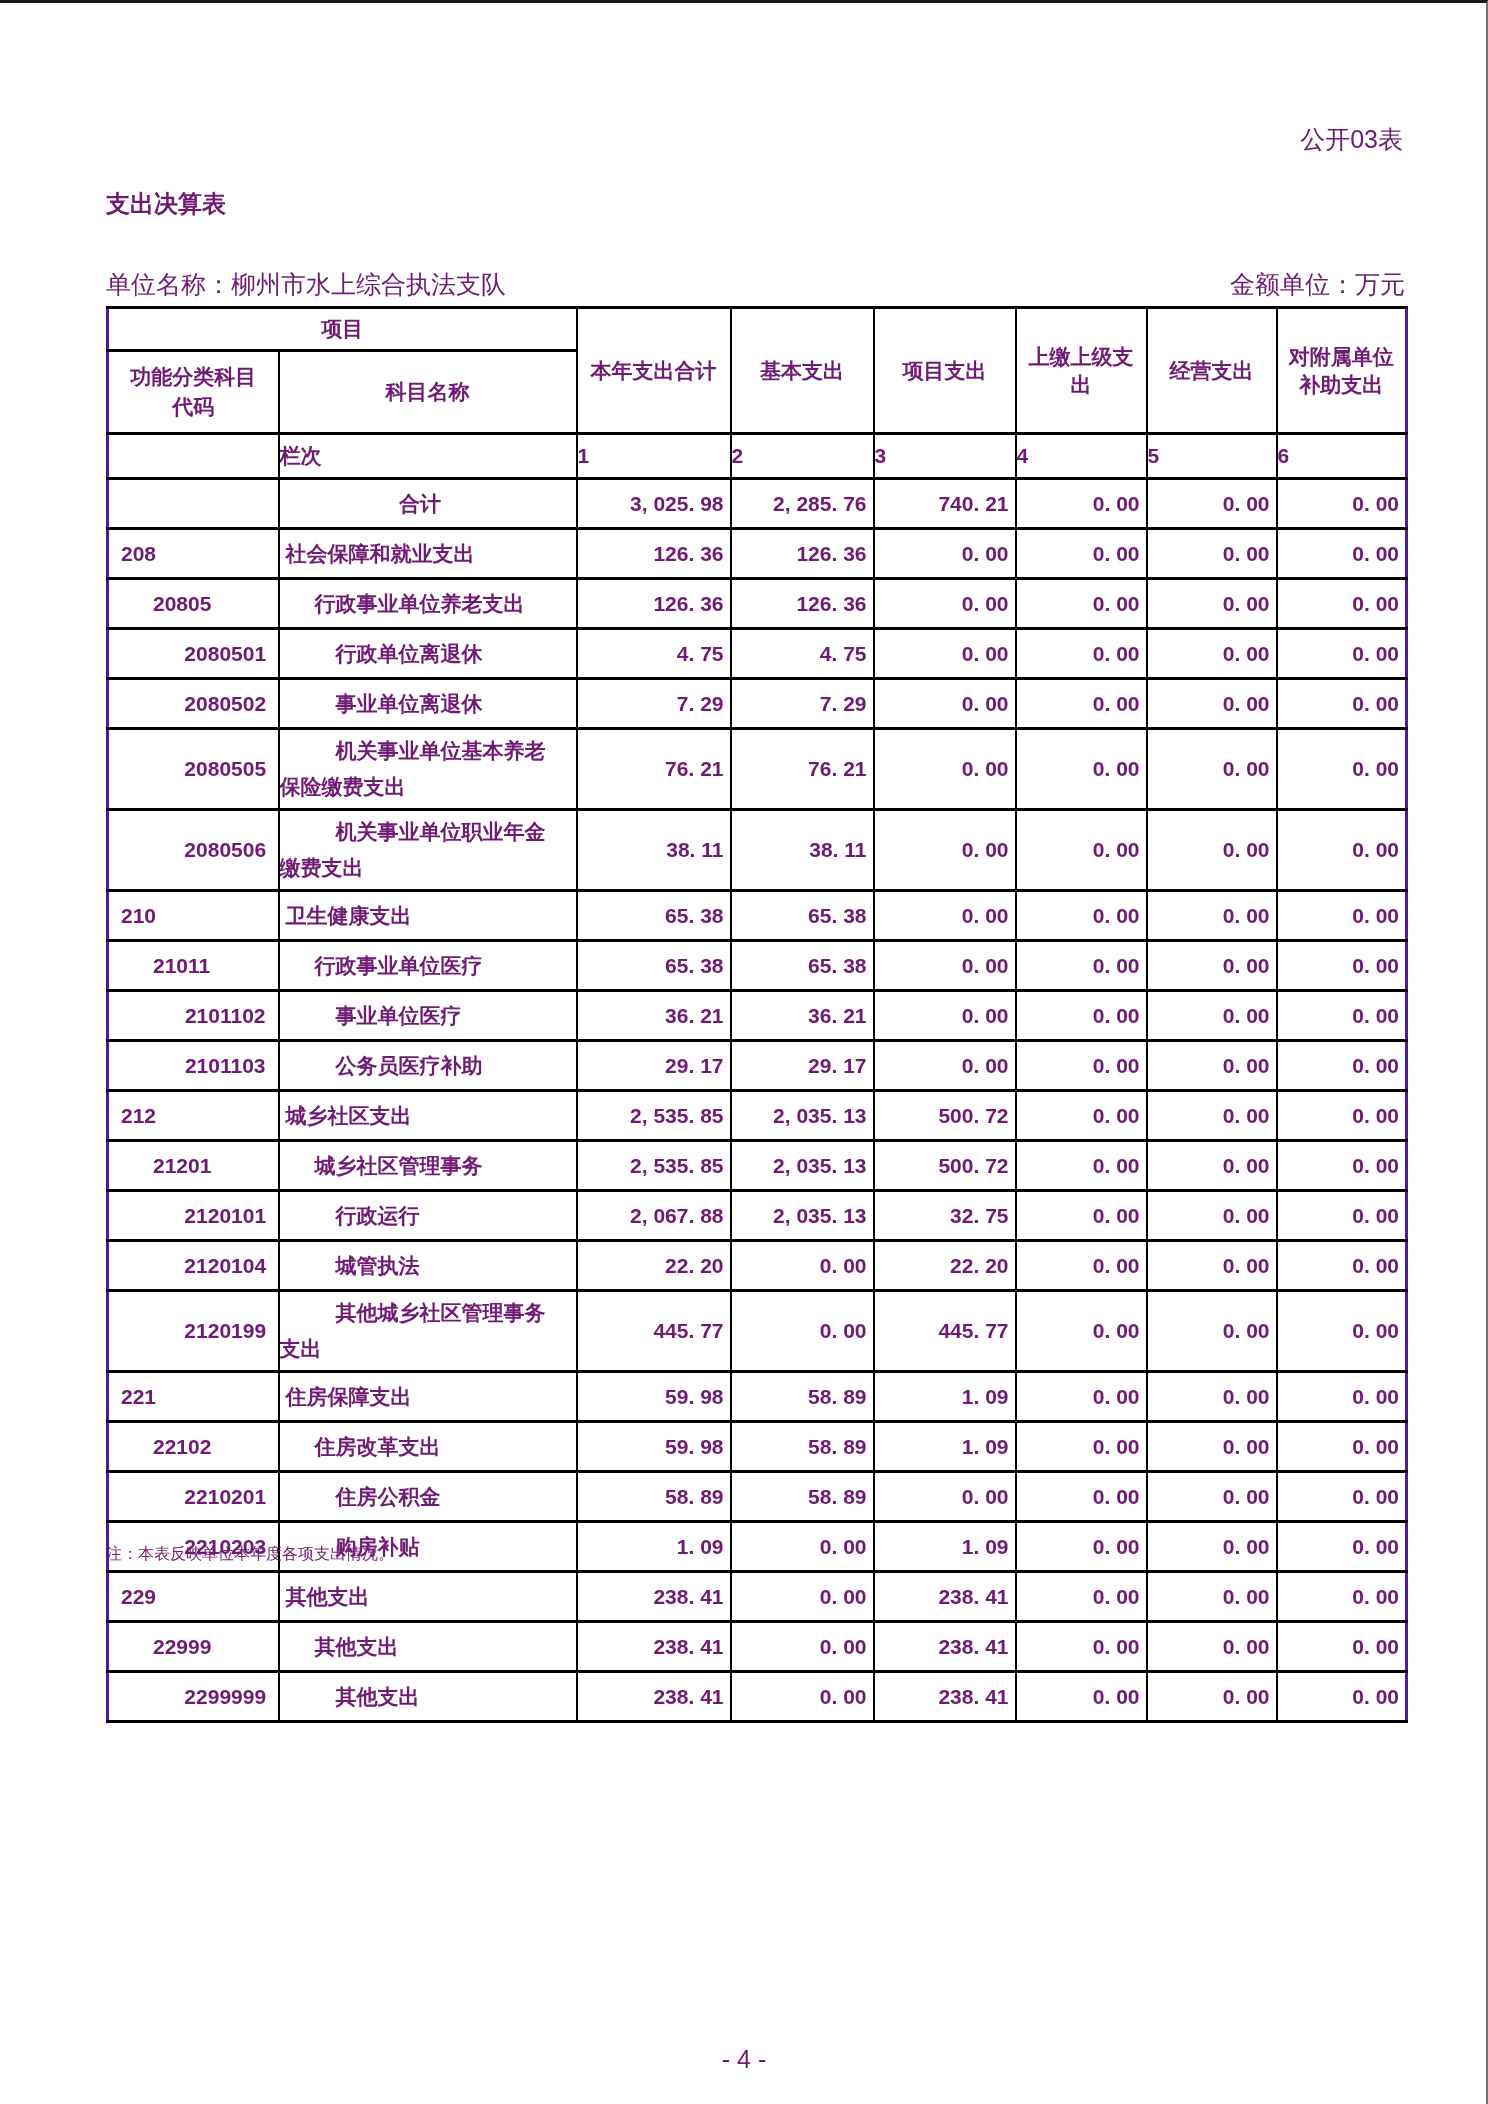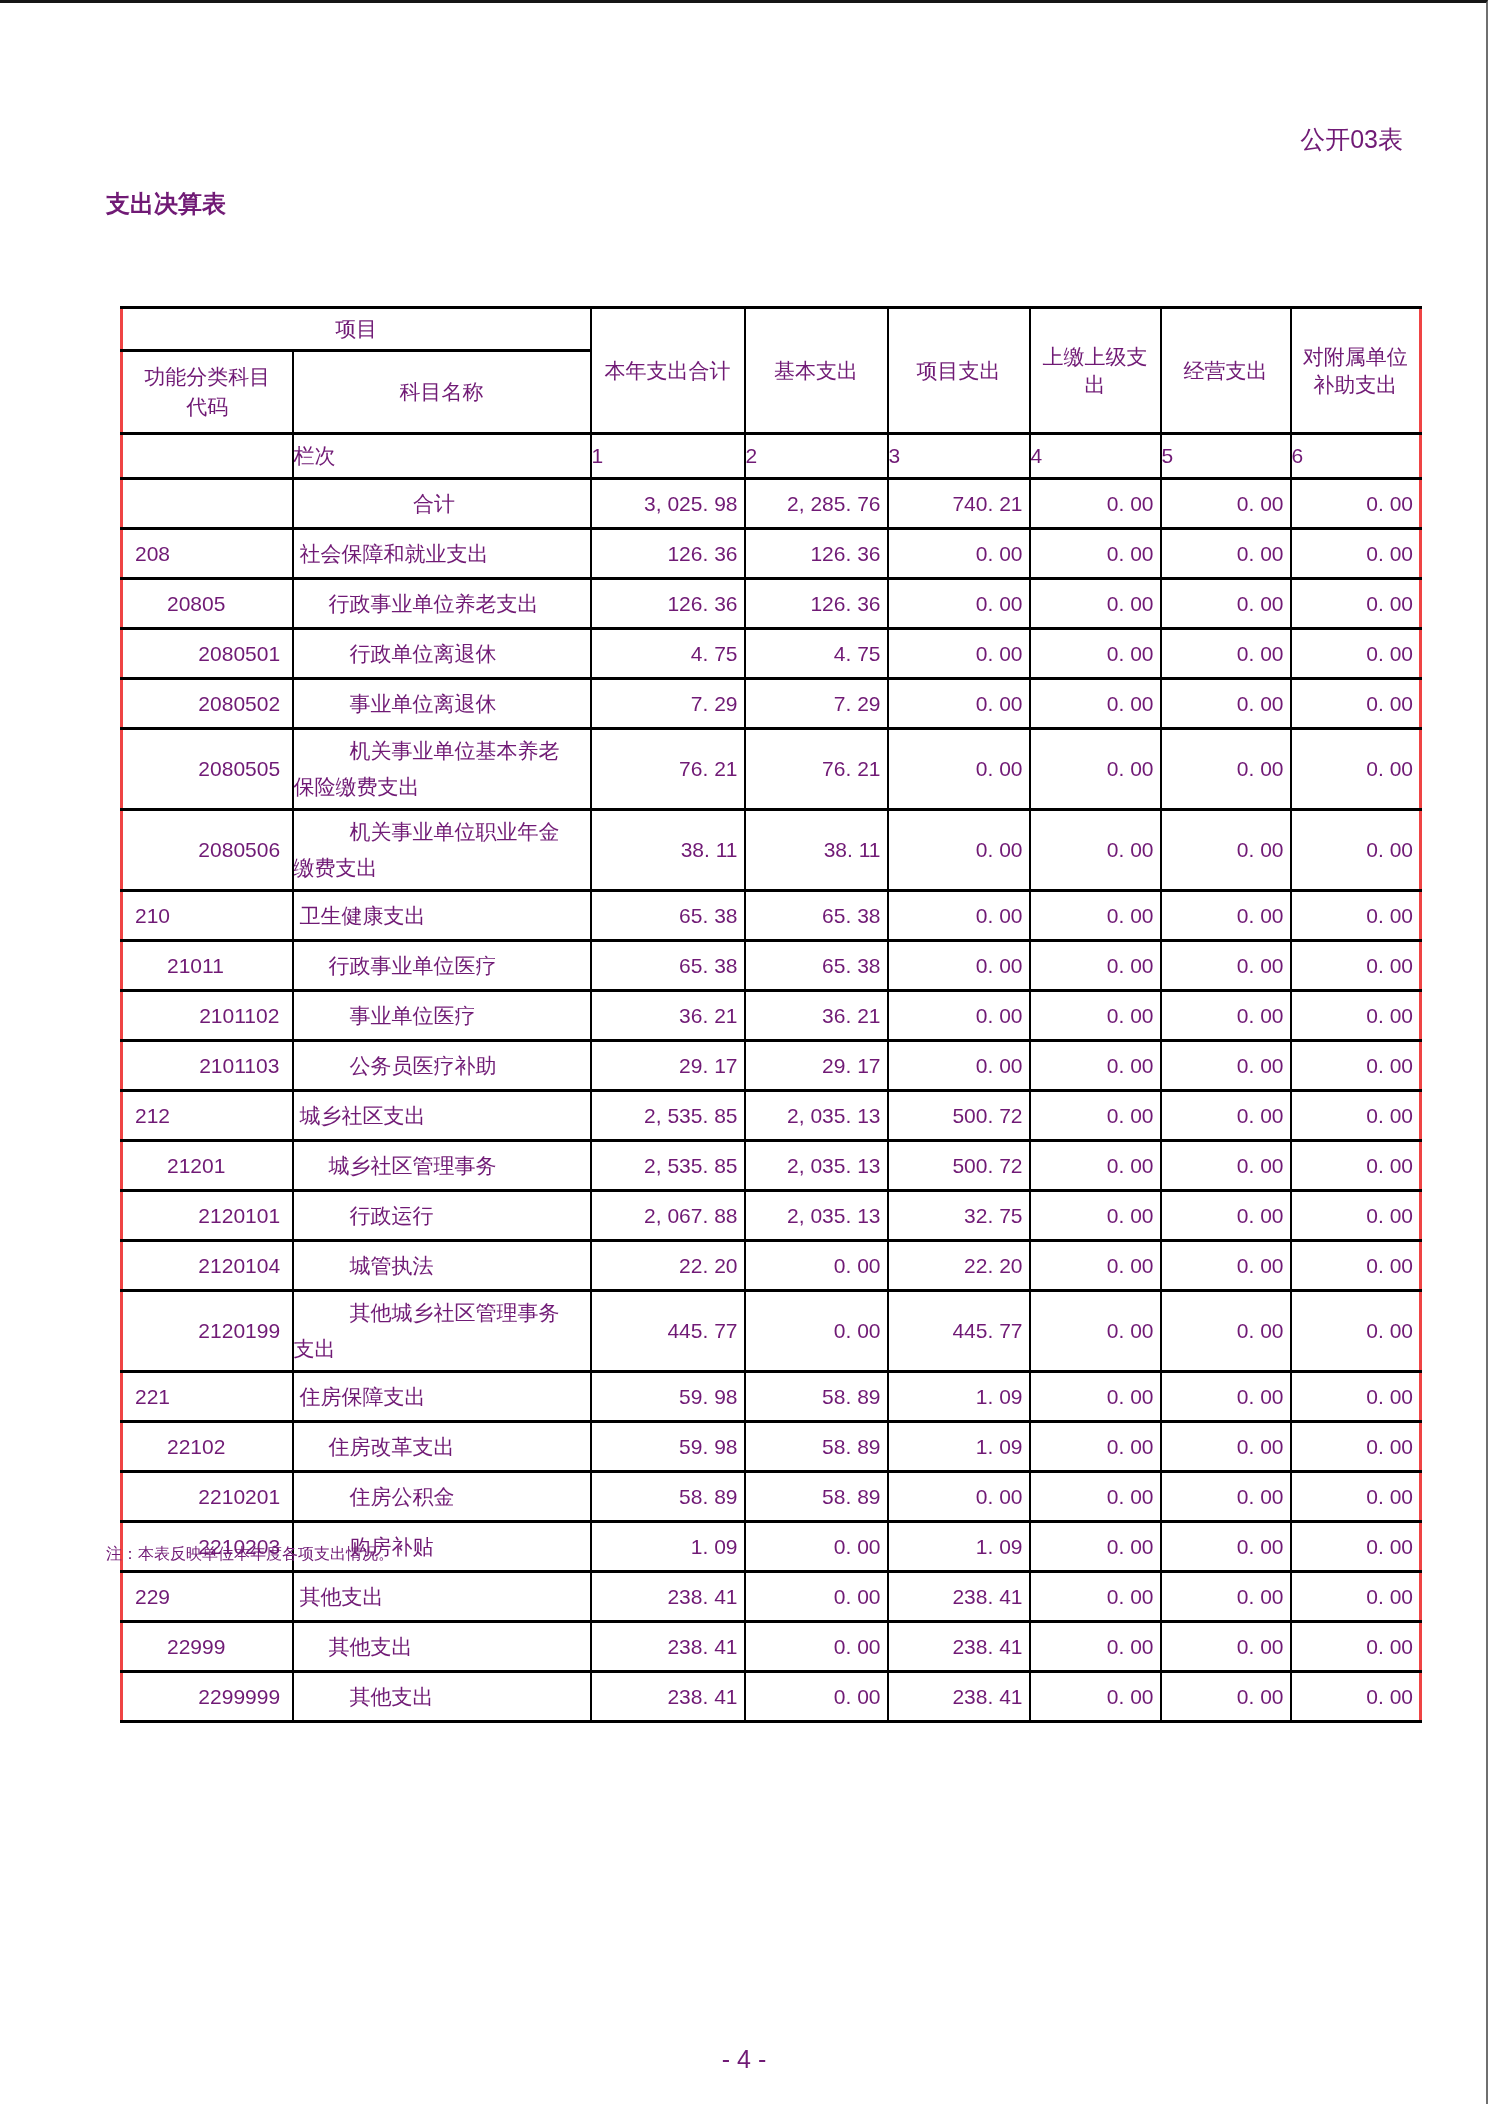--- a/index.html
+++ b/index.html
@@ -21,26 +21,27 @@
   .title{
     position:absolute;top:184px;left:106px;width:1299px;
     text-align:left;font-size:24px;font-weight:bold;line-height:34px;
   }
   .info-row{
     position:absolute;top:266px;left:106px;width:1299px;
     display:flex;justify-content:space-between;
     font-size:25px;line-height:30px;
   }
   table.report{
-    position:absolute;top:303px;left:120px;
+    position:absolute;top:303px;left:106px;
     width:1299px;
     border-collapse:collapse;
     table-layout:fixed;
-    border:3px solid #ef4444;
+    border:3px solid #4c1d95;
     font-size:21px;
+    font-weight:bold;
   }
   table.report td{
     border:2px solid #000;
     border-top-width:3px;
     border-bottom-width:3px;
     padding:0;
     vertical-align:middle;
     overflow:hidden;
   }
   
@@ -72,20 +73,24 @@
 </style>
 </head>
 <body>
 
 <div class="page">
 
   <div class="doc-label">公开03表</div>
 
   <div class="title">支出决算表</div>
 
+  <div class="info-row">
+    <span>单位名称：柳州市水上综合执法支队</span>
+    <span>金额单位：万元</span>
+  </div>
 
   <table class="report">
     <colgroup>
       <col style="width:171px">
       <col style="width:298px">
       <col style="width:154px">
       <col style="width:143px">
       <col style="width:142px">
       <col style="width:131px">
       <col style="width:130px">

